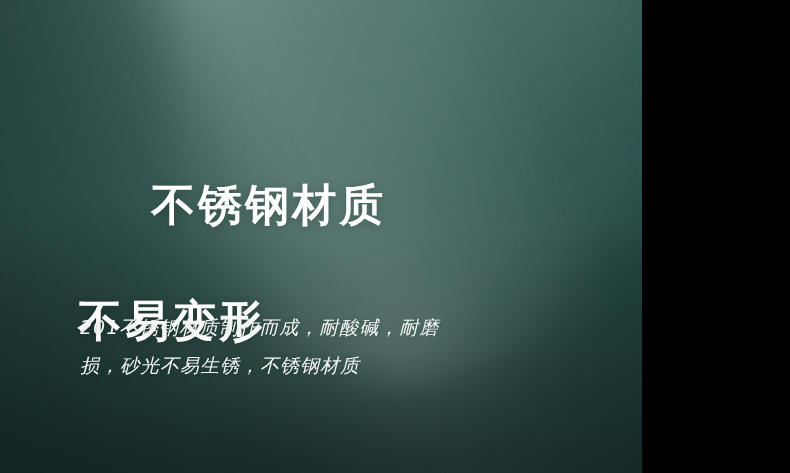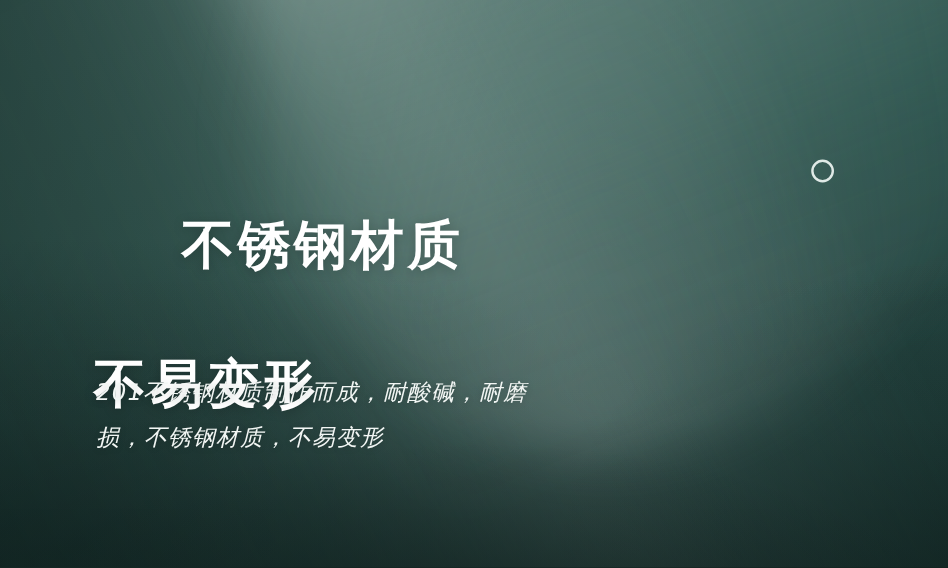--- a/index.html
+++ b/index.html
@@ -2,21 +2,21 @@
 <html><head>
 <meta charset="utf-8">
 <style>
   html, body {
     margin: 0;
     padding: 0;
     background: #000;
   }
   #banner {
     position: relative;
-    width: 790px;
+    width: 642px;
     height: 473px;
     overflow: hidden;
     font-family: "DejaVu Sans", "Liberation Sans", sans-serif;
     background: #2d4f4a;
   }
   
   .bg-base {
     position: absolute;
     inset: 0;
     background:
@@ -144,15 +144,15 @@
 
   <div class="ring-mark"></div>
 
   <div class="headline">
     <span class="l1">不锈钢材质</span>
     <span class="l2">不易变形</span>
   </div>
 
   <div class="subcopy">
     <span>201不锈钢材质制作而成，耐酸碱，耐磨</span>
-    <span>损，不锈钢材质，不易变形</span>
+    <span>损，砂光不易生锈，不锈钢材质</span>
   </div>
 </div>
 
 </body></html>

